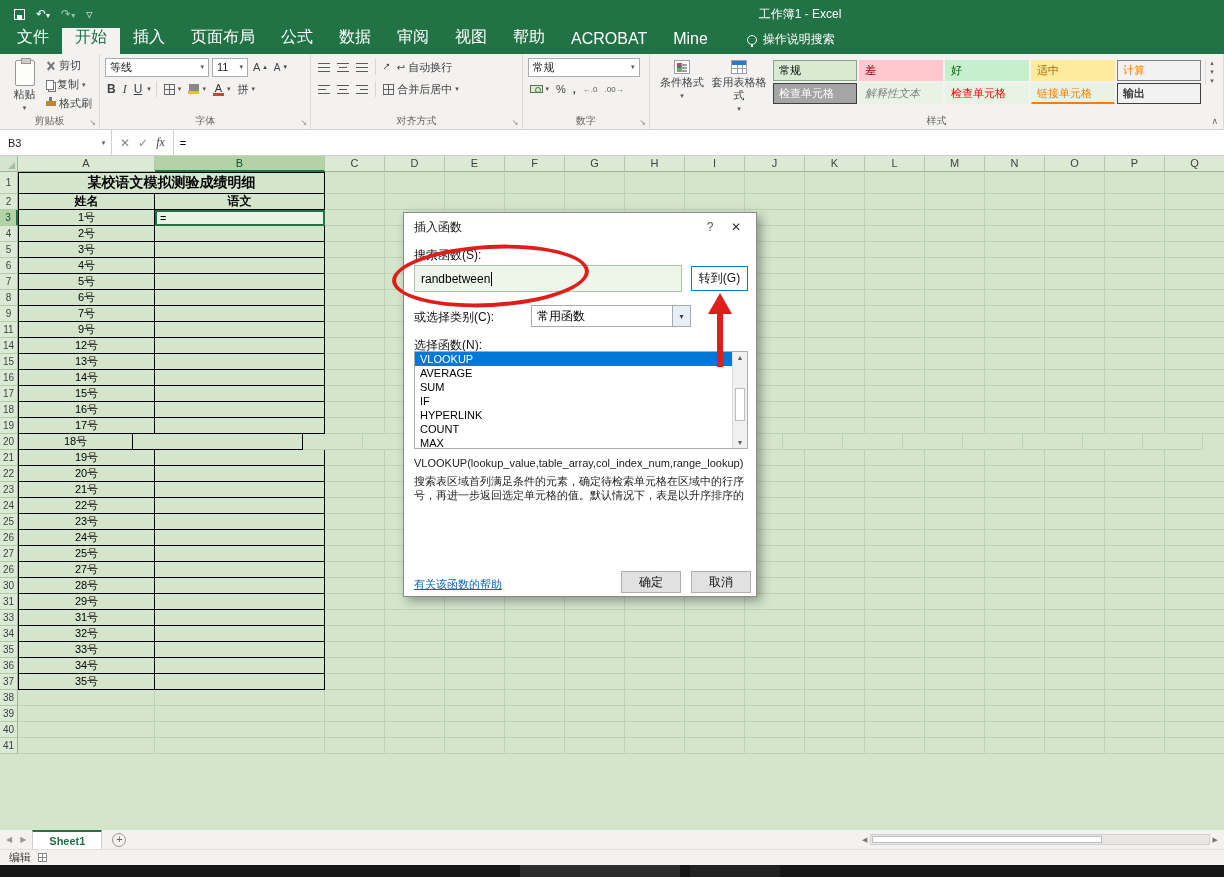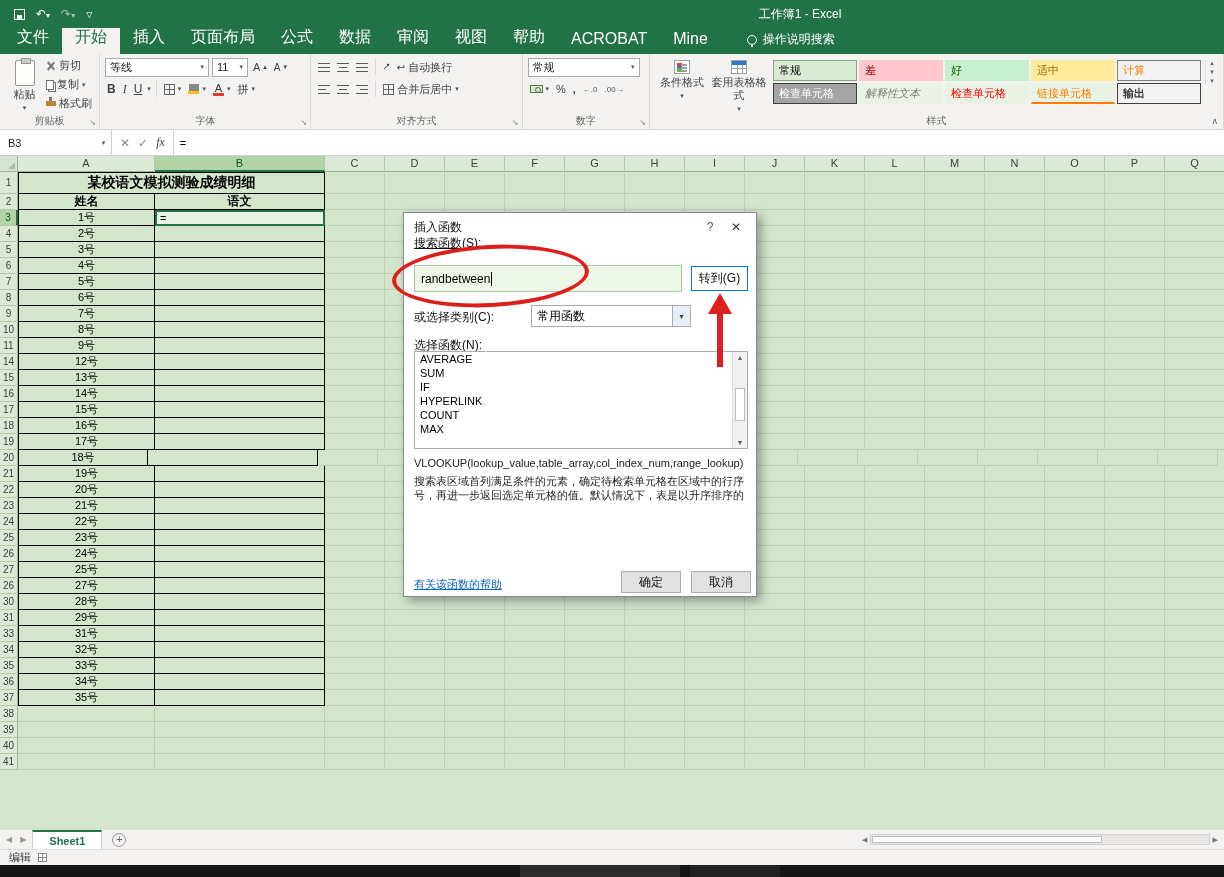--- a/index.html
+++ b/index.html
@@ -591,40 +591,20 @@
         <div class="cell" style="width: 60px;"></div>
         <div class="cell" style="width: 60px;"></div>
         <div class="cell" style="width: 60px;"></div>
         <div class="cell" style="width: 60px;"></div>
         <div class="cell" style="width: 60px;"></div>
         <div class="cell" style="width: 60px;"></div>
         <div class="cell" style="width: 60px;"></div>
         <div class="cell" style="width: 60px;"></div>
       </div>
       <div class="grid-row">
-        <div class="row-header" style="line-height: 15px;">10</div>
-        <div class="cell tb tb-left namec" style="width: 137px;">8号</div>
-        <div class="cell tb" style="width: 170px;"></div>
-        <div class="cell" style="width: 60px;"></div>
-        <div class="cell" style="width: 60px;"></div>
-        <div class="cell" style="width: 60px;"></div>
-        <div class="cell" style="width: 60px;"></div>
-        <div class="cell" style="width: 60px;"></div>
-        <div class="cell" style="width: 60px;"></div>
-        <div class="cell" style="width: 60px;"></div>
-        <div class="cell" style="width: 60px;"></div>
-        <div class="cell" style="width: 60px;"></div>
-        <div class="cell" style="width: 60px;"></div>
-        <div class="cell" style="width: 60px;"></div>
-        <div class="cell" style="width: 60px;"></div>
-        <div class="cell" style="width: 60px;"></div>
-        <div class="cell" style="width: 60px;"></div>
-        <div class="cell" style="width: 60px;"></div>
-      </div>
-      <div class="grid-row">
         <div class="row-header" style="line-height: 15px;">11</div>
         <div class="cell tb tb-left namec" style="width: 137px;">9号</div>
         <div class="cell tb" style="width: 170px;"></div>
         <div class="cell" style="width: 60px;"></div>
         <div class="cell" style="width: 60px;"></div>
         <div class="cell" style="width: 60px;"></div>
         <div class="cell" style="width: 60px;"></div>
         <div class="cell" style="width: 60px;"></div>
         <div class="cell" style="width: 60px;"></div>
         <div class="cell" style="width: 60px;"></div>
@@ -752,21 +732,21 @@
         <div class="cell" style="width: 60px;"></div>
         <div class="cell" style="width: 60px;"></div>
         <div class="cell" style="width: 60px;"></div>
         <div class="cell" style="width: 60px;"></div>
         <div class="cell" style="width: 60px;"></div>
         <div class="cell" style="width: 60px;"></div>
         <div class="cell" style="width: 60px;"></div>
       </div>
       <div class="grid-row">
         <div class="row-header" style="line-height: 15px;">20</div>
-        <div class="cell tb tb-left namec" style="width: 130px;">18号</div>
+        <div class="cell tb tb-left namec" style="width: 115px;">18号</div>
         <div class="cell tb" style="width: 170px;"></div>
         <div class="cell" style="width: 60px;"></div>
         <div class="cell" style="width: 60px;"></div>
         <div class="cell" style="width: 60px;"></div>
         <div class="cell" style="width: 60px;"></div>
         <div class="cell" style="width: 60px;"></div>
         <div class="cell" style="width: 60px;"></div>
         <div class="cell" style="width: 60px;"></div>
         <div class="cell" style="width: 60px;"></div>
         <div class="cell" style="width: 60px;"></div>
@@ -1158,36 +1138,37 @@
         <div class="cell" style="width: 60px;"></div>
       </div>
     </div>
 </div>
 
 <div class="dialog">
   <div class="dlg-title">插入函数</div>
   <div class="dlg-help">?</div>
   <div class="dlg-close">✕</div>
 
-  <div class="lab" style="left:10px; top:22px;text-decoration:underline;">搜索函数(S):</div>
+  <div class="lab" style="left:10px; top:34px;">搜索函数(S):</div>
   <div class="search-input">
     <span>randbetween</span>
       <span class="caret"></span>
   </div>
   <button class="go-btn">转到(G)</button>
 
   <div class="lab" style="left:10px; top:96px;">或选择类别(C):</div>
   <div class="cat-select">
     <span>常用函数</span>
     <span class="cat-dd">▾</span>
   </div>
 
   <div class="lab" style="left:10px; top:124px;">选择函数(N):</div>
   <div class="listbox">
     <div id="fn-list">
+        <div class="lb-item selected">VLOOKUP</div>
         <div class="lb-item">AVERAGE</div>
         <div class="lb-item">SUM</div>
         <div class="lb-item">IF</div>
         <div class="lb-item">HYPERLINK</div>
         <div class="lb-item">COUNT</div>
         <div class="lb-item">MAX</div>
       </div>
     <div class="lb-scroll">
       <span class="lb-up">▲</span>
       <span class="lb-thumb"></span>

